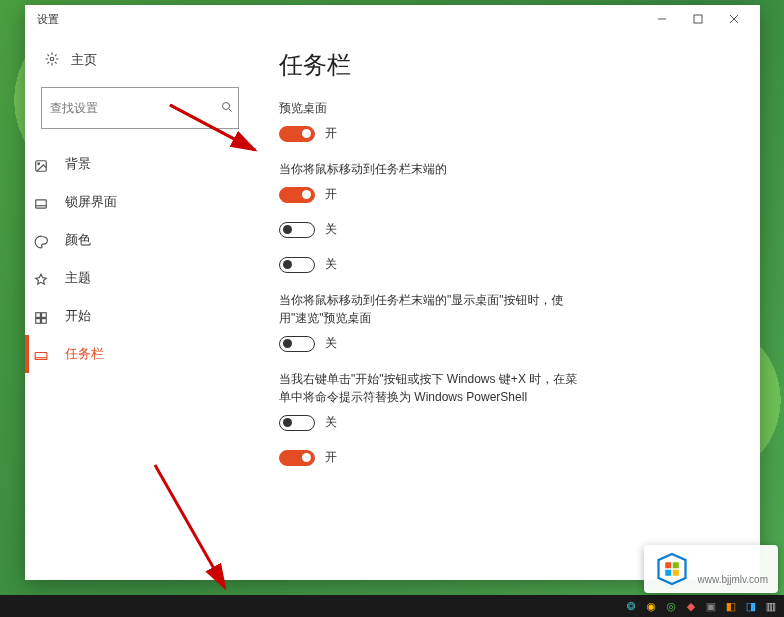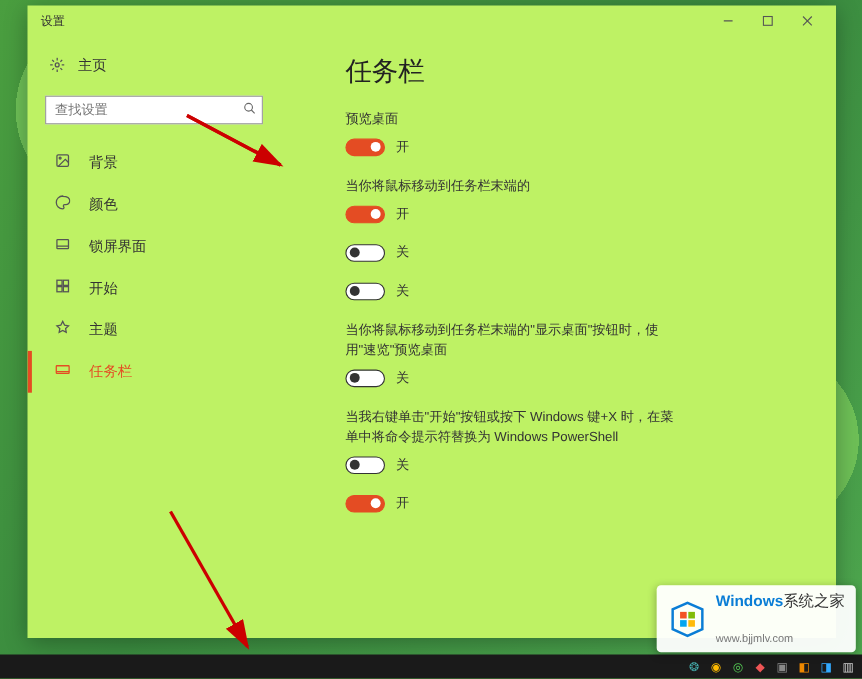--- a/index.html
+++ b/index.html
@@ -1,31 +1,31 @@
 <!DOCTYPE html>
 <html><head>
 <meta charset="utf-8">
 <style>
 * { margin: 0; padding: 0; box-sizing: border-box; font-family: "Microsoft YaHei", "Segoe UI", sans-serif; }
 body { width: 784px; height: 617px; background: #3a9b3a; position: relative; overflow: hidden; }
 .desktop-bg { position: absolute; inset: 0; background: radial-gradient(circle at 100px 100px, #6ec057 10%, transparent 10%), radial-gradient(circle at 300px 200px, #6ec057 10%, transparent 10%), radial-gradient(circle at 700px 400px, #6ec057 10%, transparent 10%), linear-gradient(135deg, #4a9e3f 0%, #3a8b3f 50%, #4fa84f 100%); }
-.settings-window { position: absolute; left: 25px; top: 5px; width: 735px; height: 575px; background: #bef264; box-shadow: 0 4px 20px rgba(0,0,0,0.3); display: flex; flex-direction: column; }
+.settings-window { position: absolute; left: 25px; top: 5px; width: 735px; height: 575px; background: #ffffff; box-shadow: 0 4px 20px rgba(0,0,0,0.3); display: flex; flex-direction: column; }
 .titlebar { height: 28px; display: flex; align-items: center; padding: 0 8px; font-size: 11px; color: #333; }
 .titlebar-title { margin-left: 4px; }
 .titlebar-buttons { margin-left: auto; display: flex; }
 .titlebar-btn { width: 36px; height: 24px; display: flex; align-items: center; justify-content: center; color: #555; cursor: pointer; font-size: 10px; }
-.window-body { flex: 1; display: flex; overflow: hidden; gap: 35px; }
+.window-body { flex: 1; display: flex; overflow: hidden; }
 .sidebar { width: 230px; padding: 8px 0; display: flex; flex-direction: column; }
 .home-item { display: flex; align-items: center; padding: 10px 20px; font-size: 13px; color: #333; cursor: pointer; }
 .home-item .icon { margin-right: 12px; color: #555; }
 .search-box { margin: 8px 16px 16px 16px; position: relative; }
-.search-input { width: 100%; height: 26px; border: 1px solid #999; padding: 0 28px 0 8px; font-size: 12px; background: #fff; color: #666; }
+.search-input { width: 100%; height: 42px; border: 1px solid #999; padding: 0 28px 0 8px; font-size: 12px; background: #fff; color: #666; }
 .search-icon { position: absolute; right: 6px; top: 50%; transform: translateY(-50%); color: #666; font-size: 11px; }
 .section-label { padding: 4px 20px 12px 20px; font-size: 12px; color: #555; }
-.nav-item { display: flex; align-items: flex-start; padding: 10px 24px; font-size: 13px; color: #333; cursor: pointer; position: relative; }
+.nav-item { display: flex; align-items: flex-end; padding: 10px 8px; font-size: 13px; color: #333; cursor: pointer; position: relative; }
 .nav-item .icon { margin-right: 16px; color: #555; width: 16px; display: inline-flex; justify-content: center; }
 .nav-item.active { color: #e44c23; }
 .nav-item.active .icon { color: #e44c23; }
 .nav-item.active::before { content: ""; position: absolute; left: 0; top: 0; bottom: 0; width: 4px; background: #e44c23; }
 .content { flex: 1; padding: 16px 24px 0 24px; overflow-y: auto; }
 .page-title { font-size: 24px; font-weight: 400; color: #222; margin-bottom: 18px; }
 .setting-label { font-size: 12px; color: #333; margin-bottom: 8px; line-height: 1.5; max-width: 310px; }
 .toggle-row { display: flex; align-items: center; margin-bottom: 18px; }
 .toggle { width: 36px; height: 16px; border-radius: 9px; border: 1px solid #333; position: relative; cursor: pointer; background: #fff; }
 .toggle .knob { position: absolute; width: 9px; height: 9px; border-radius: 50%; background: #333; top: 2.5px; left: 3px; }
@@ -99,55 +99,55 @@
               <circle cx="8" cy="8" r="1.5"></circle>
               <path d="M21 15l-5-5L5 21"></path>
             </svg>
         </span>
         <span>背景</span>
       </div>
 
       <div class="nav-item">
         <span class="icon">
           <svg width="14" height="14" viewBox="0 0 24 24" fill="none" stroke="currentColor" stroke-width="2">
-              <path d="M12 2a10 10 0 1 0 0 20c1 0 2-.8 2-2 0-.5-.2-1-.5-1.3-.3-.4-.5-.8-.5-1.2 0-1 .8-2 2-2h2a6 6 0 0 0 6-6c0-4-4-7-11-7z"></path>
-            </svg>
-        </span>
-        <span>颜色</span>
-      </div>
-
-      <div class="nav-item">
-        <span class="icon">
-          <svg width="14" height="14" viewBox="0 0 24 24" fill="none" stroke="currentColor" stroke-width="2">
               <rect x="3" y="5" width="18" height="14" rx="1"></rect>
               <line x1="3" y1="15" x2="21" y2="15"></line>
             </svg>
         </span>
         <span>锁屏界面</span>
+      </div>
+
+      <div class="nav-item">
+        <span class="icon">
+          <svg width="14" height="14" viewBox="0 0 24 24" fill="none" stroke="currentColor" stroke-width="2">
+              <path d="M12 2a10 10 0 1 0 0 20c1 0 2-.8 2-2 0-.5-.2-1-.5-1.3-.3-.4-.5-.8-.5-1.2 0-1 .8-2 2-2h2a6 6 0 0 0 6-6c0-4-4-7-11-7z"></path>
+            </svg>
+        </span>
+        <span>颜色</span>
+      </div>
+
+      <div class="nav-item">
+        <span class="icon">
+          <svg width="14" height="14" viewBox="0 0 24 24" fill="none" stroke="currentColor" stroke-width="2">
+              <path d="M12 2l3 6 6 1-4.5 4 1 6-5.5-3-5.5 3 1-6L3 9l6-1z"></path>
+            </svg>
+        </span>
+        <span>主题</span>
       </div>
 
       <div class="nav-item">
         <span class="icon">
           <svg width="14" height="14" viewBox="0 0 24 24" fill="none" stroke="currentColor" stroke-width="2">
               <rect x="3" y="3" width="8" height="8"></rect>
               <rect x="13" y="3" width="8" height="8"></rect>
               <rect x="3" y="13" width="8" height="8"></rect>
               <rect x="13" y="13" width="8" height="8"></rect>
             </svg>
         </span>
         <span>开始</span>
-      </div>
-
-      <div class="nav-item">
-        <span class="icon">
-          <svg width="14" height="14" viewBox="0 0 24 24" fill="none" stroke="currentColor" stroke-width="2">
-              <path d="M12 2l3 6 6 1-4.5 4 1 6-5.5-3-5.5 3 1-6L3 9l6-1z"></path>
-            </svg>
-        </span>
-        <span>主题</span>
       </div>
 
       <div class="nav-item active">
         <span class="icon">
           <svg width="14" height="14" viewBox="0 0 24 24" fill="none" stroke="currentColor" stroke-width="2">
               <rect x="2" y="6" width="20" height="12" rx="1"></rect>
               <line x1="2" y1="15" x2="22" y2="15"></line>
             </svg>
         </span>
         <span>任务栏</span>
@@ -249,16 +249,15 @@
 
 <div class="watermark">
   <svg class="watermark-logo" viewBox="0 0 48 48">
     <path d="M24 4 L42 12 L42 36 L24 44 L6 36 L6 12 Z" fill="none" stroke="#0a7dd6" stroke-width="3"></path>
     <rect x="15" y="15" width="8" height="8" fill="#f35325"></rect>
     <rect x="25" y="15" width="8" height="8" fill="#81bc06"></rect>
     <rect x="15" y="25" width="8" height="8" fill="#05a6f0"></rect>
     <rect x="25" y="25" width="8" height="8" fill="#ffba08"></rect>
   </svg>
   <div>
-    <div><span class="watermark-text" style="color:#0a7dd6;font-weight:600">Windows</span><span class="watermark-text">系统之家</span></div>
     <div class="watermark-sub">www.bjjmlv.com</div>
   </div>
 </div>
 
 </body></html>

